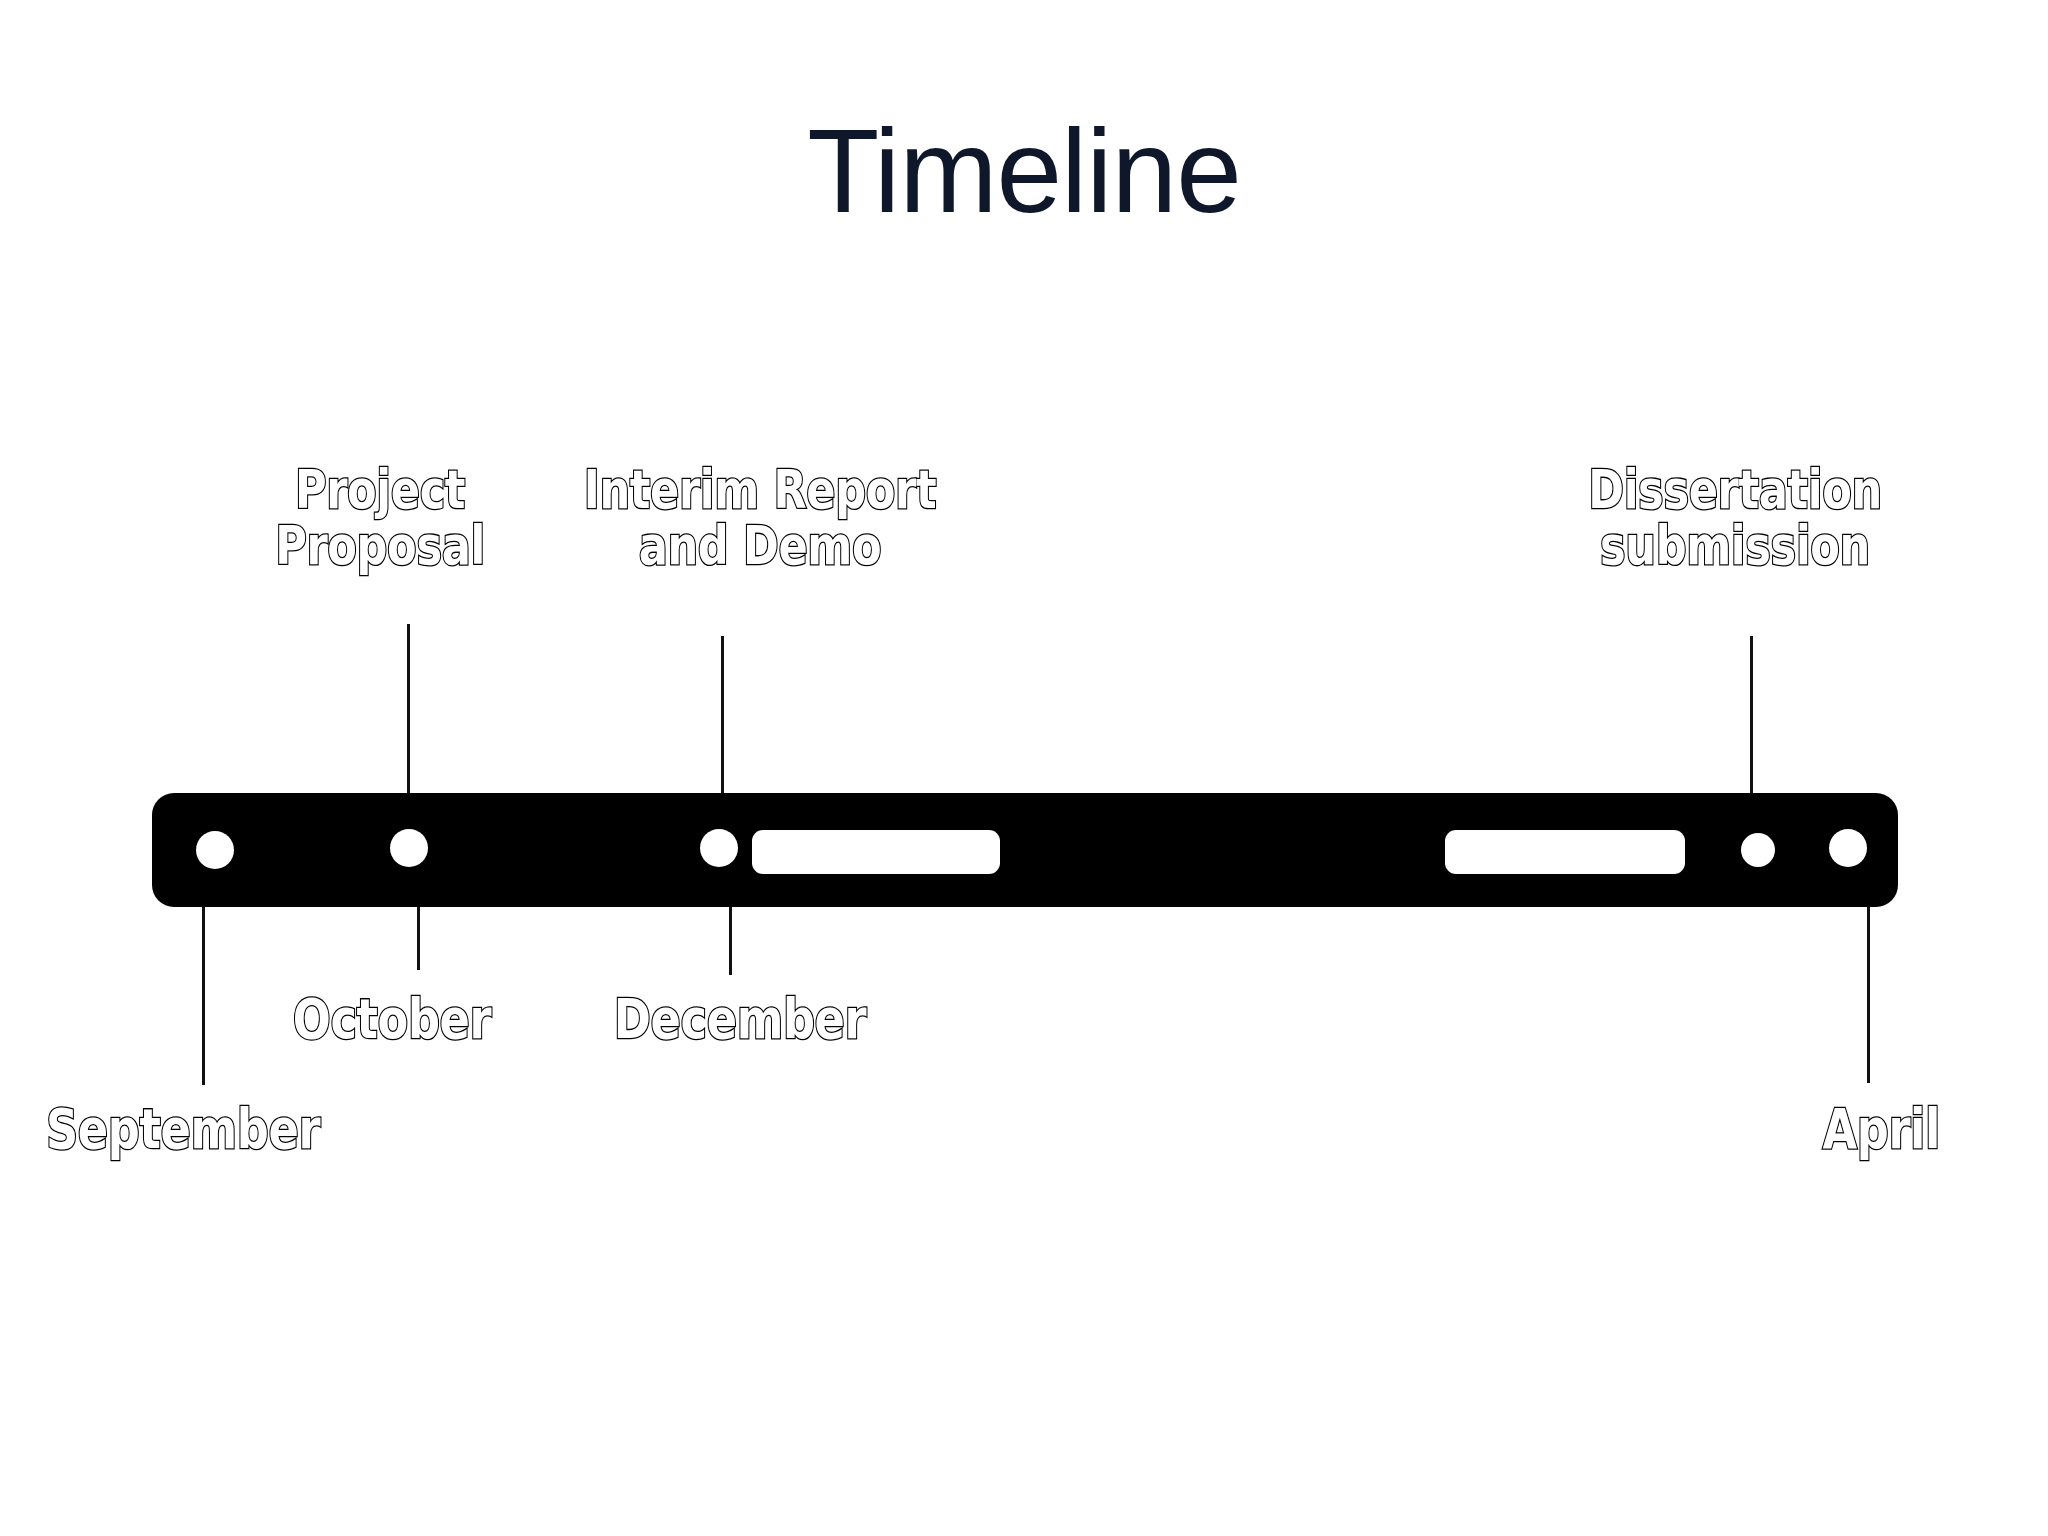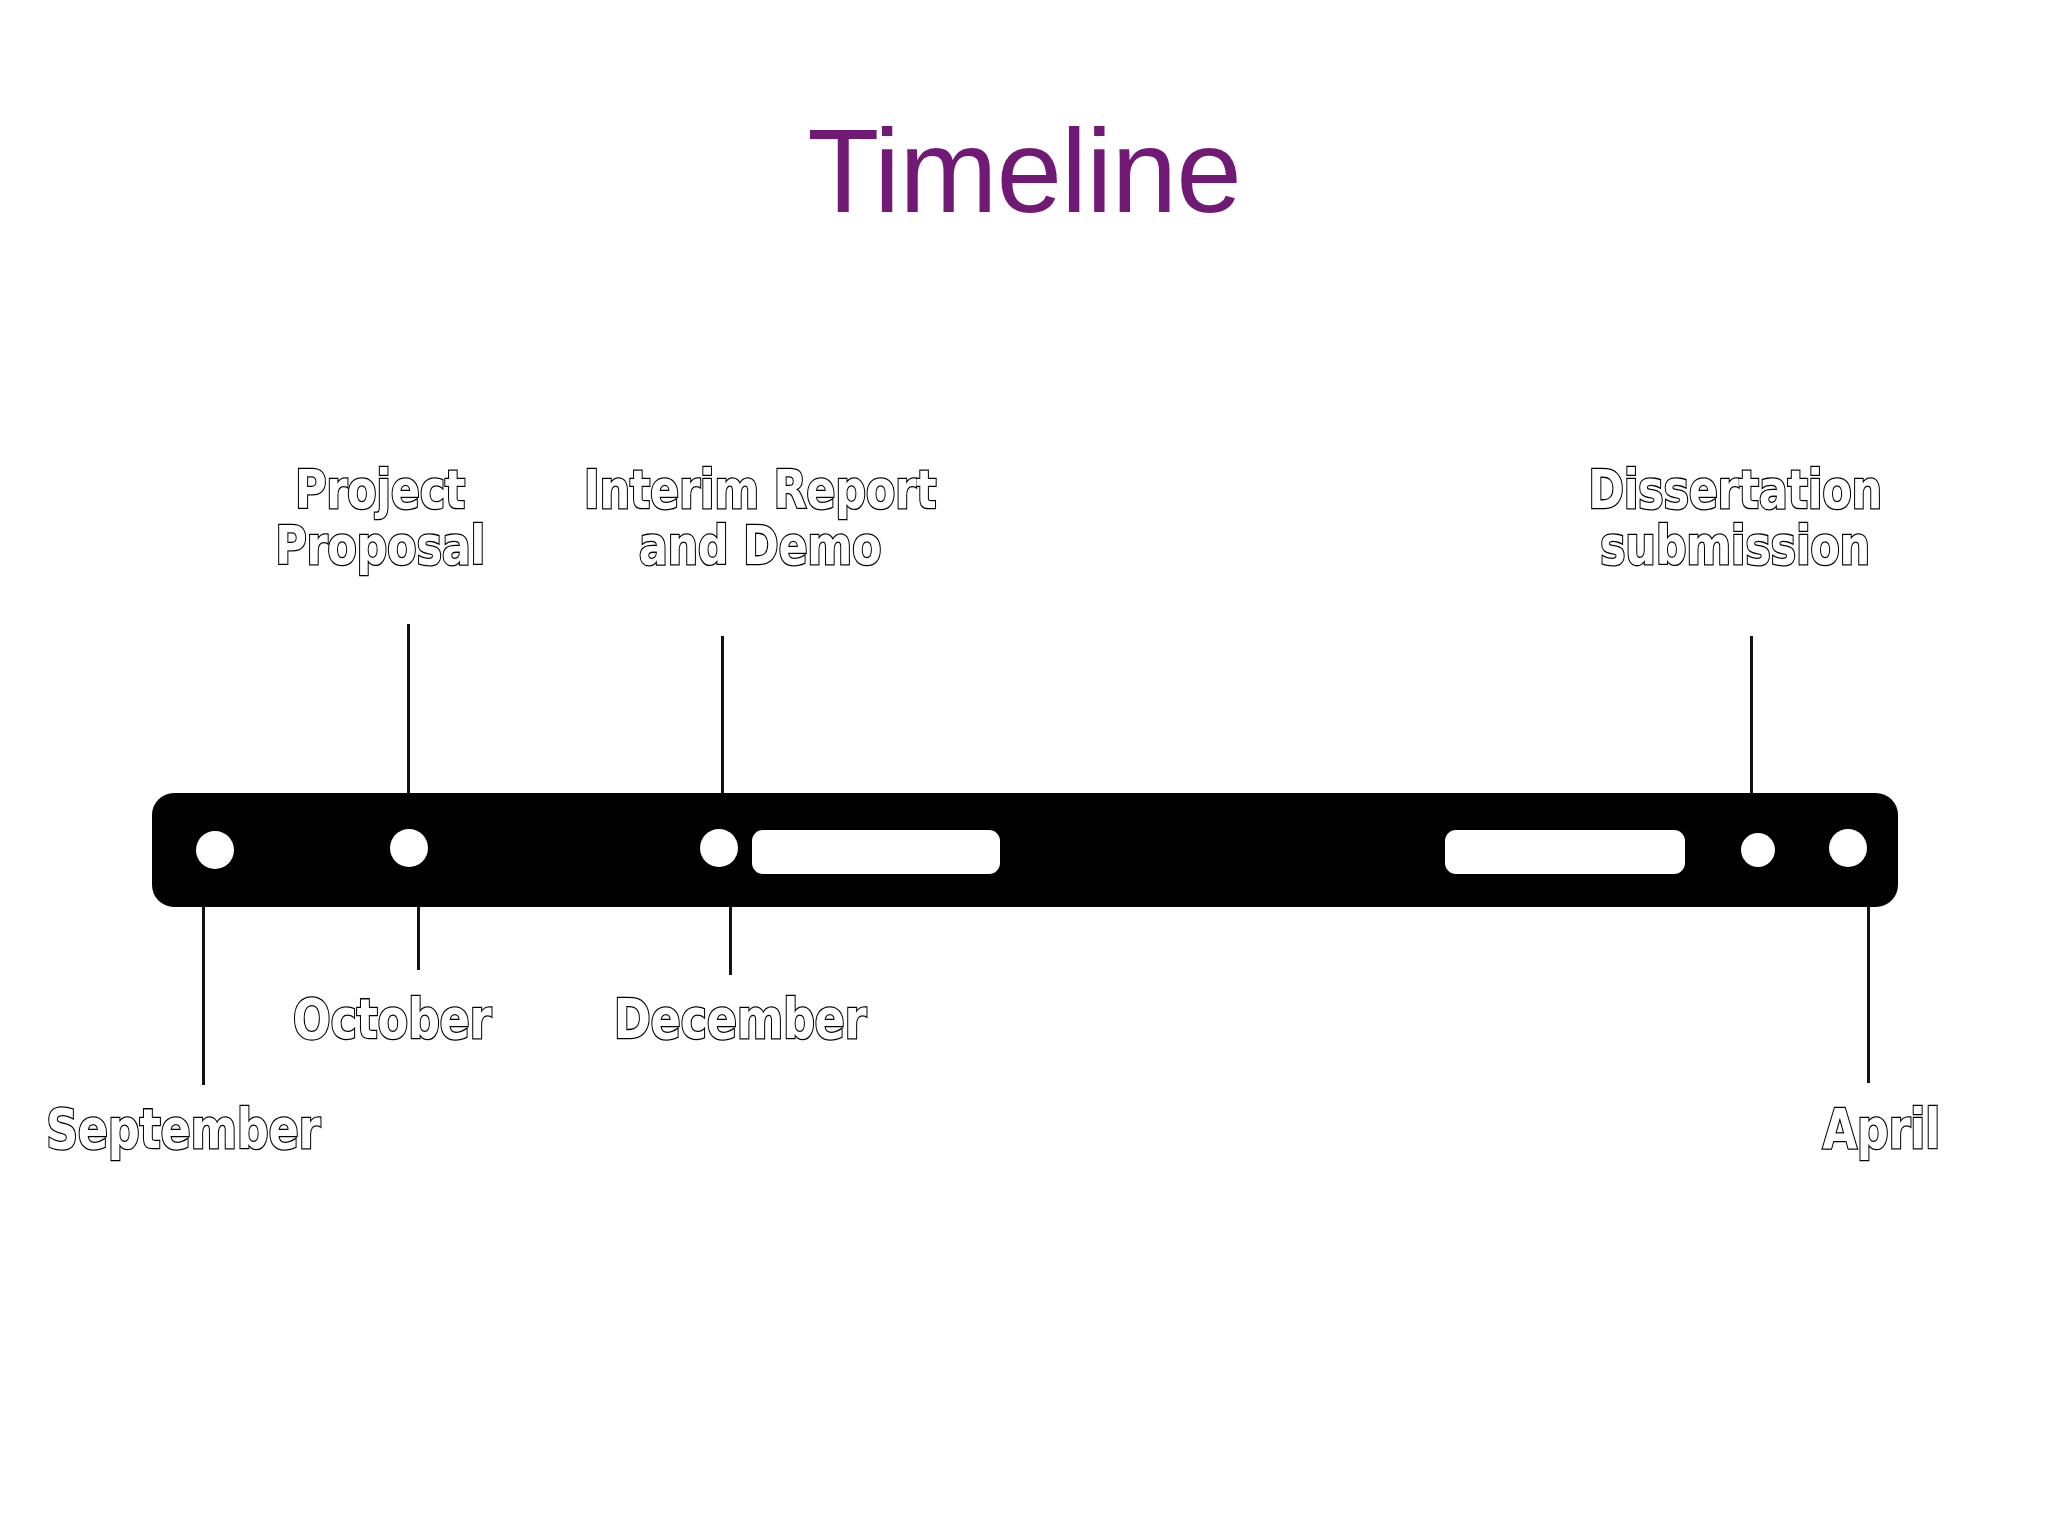--- a/index.html
+++ b/index.html
@@ -23,21 +23,21 @@
   .title {
     position: absolute;
     left: 0;
     top: 112px;
     width: 2048px;
     text-align: center;
     font-family: "Liberation Sans", sans-serif;
     font-size: 118px;
     font-weight: 300;
     letter-spacing: -1px;
-    color: #701a75;
+    color: #0f172a;
     line-height: 1.0;
     white-space: nowrap;
   }
 
   
   .bar {
     position: absolute;
     left: 152px;
     top: 793px;
     width: 1746px;

